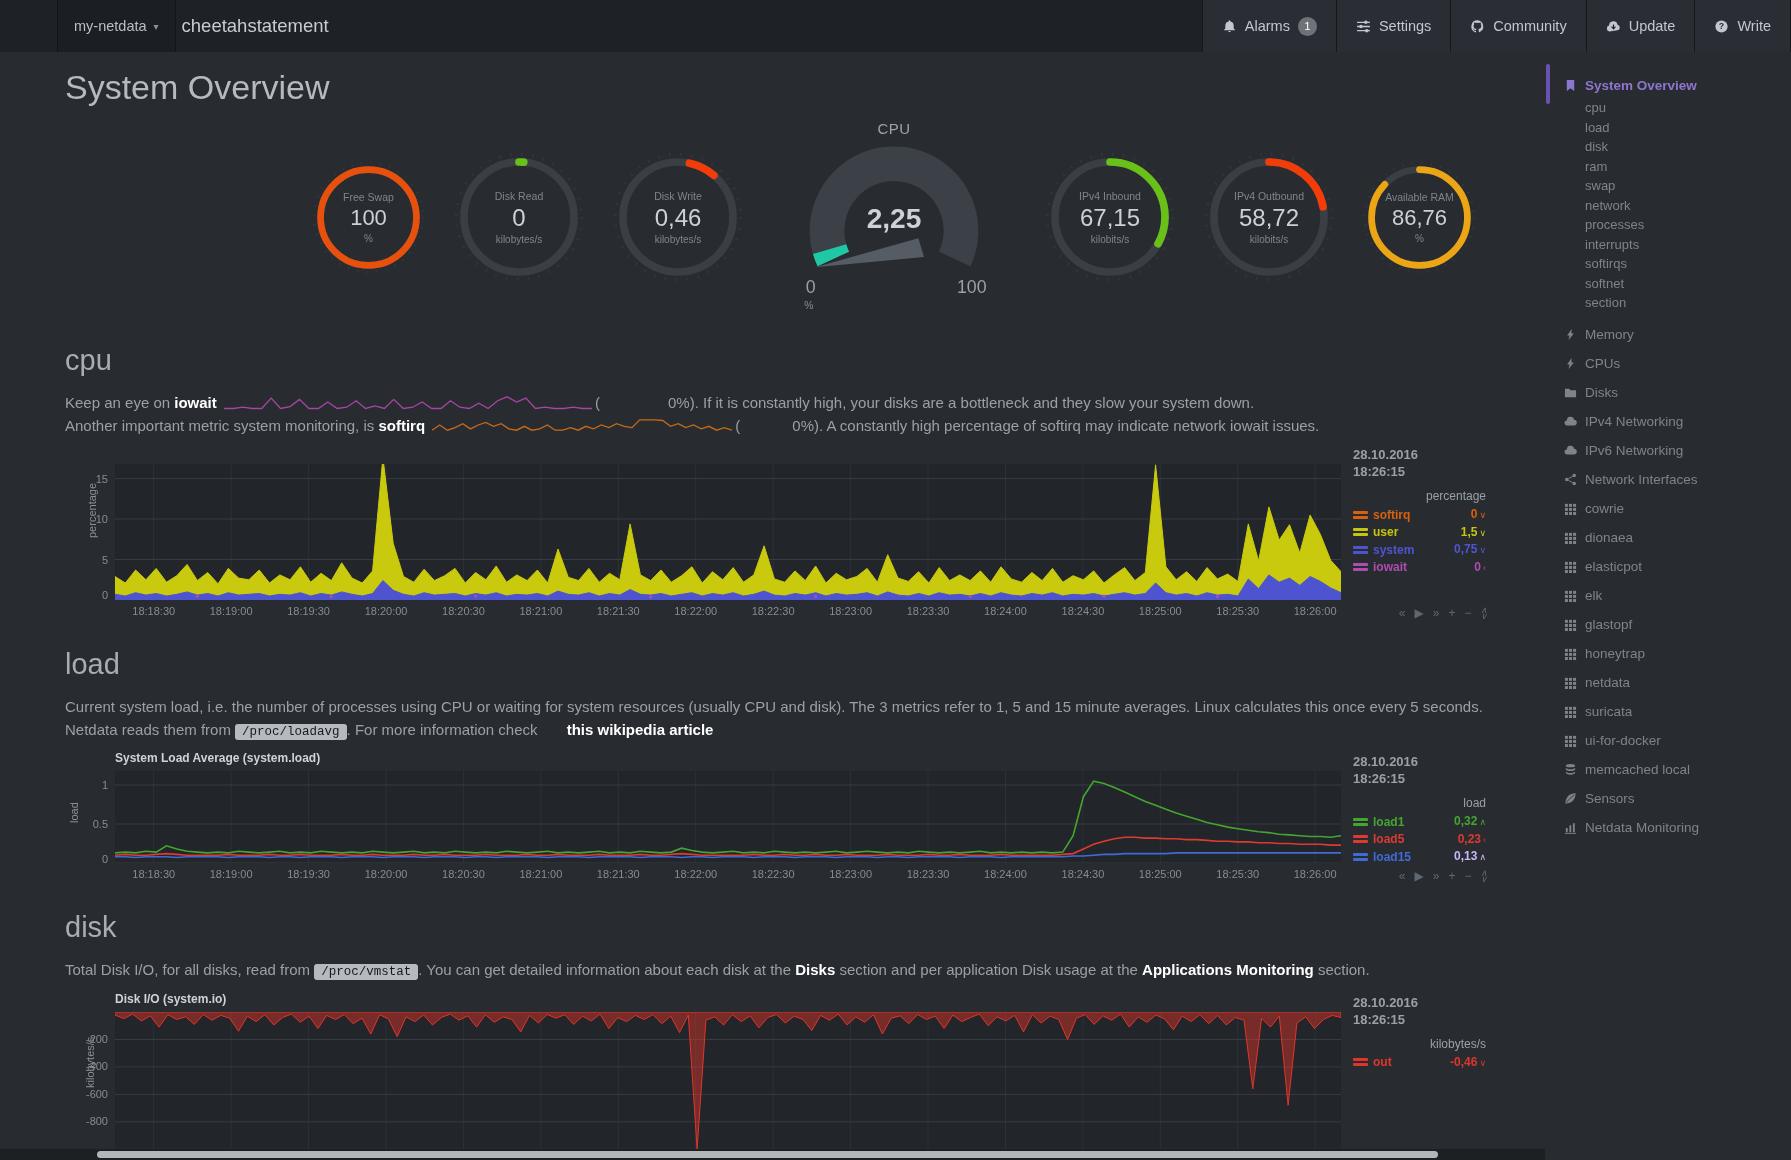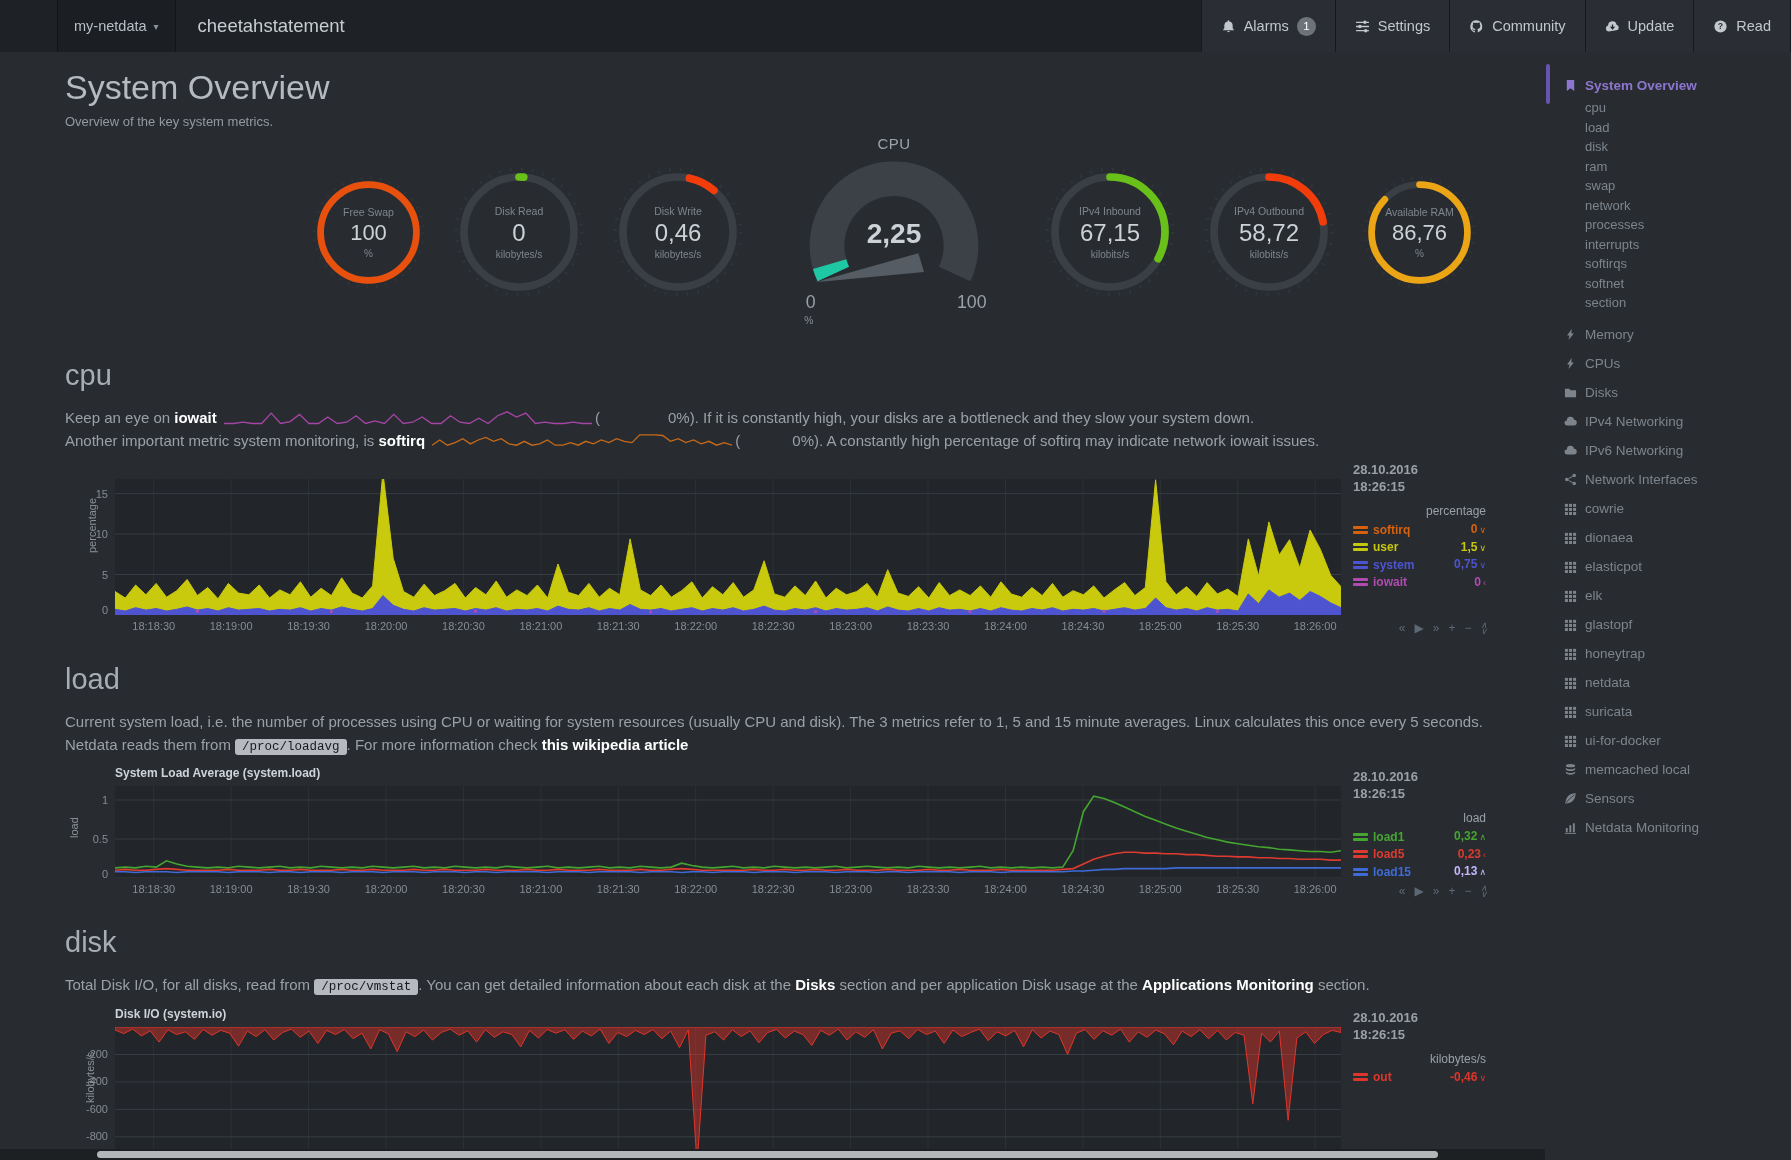--- a/index.html
+++ b/index.html
@@ -3,21 +3,21 @@
 <meta charset="utf-8">
 <style>
   html,body{margin:0;padding:0;background:#1a1c1f;}
   .page{position:relative;width:1791px;height:1160px;background:#282c31;overflow:hidden;
         font-family:"Liberation Sans",sans-serif;color:#9aa0a6;}
   
   .nav{position:absolute;top:0;left:0;right:0;height:52px;background:#1e2125;display:flex;align-items:stretch;z-index:5;}
   .nav-host{margin-left:57px;padding:0 16px;border-left:1px solid #121518;border-right:1px solid #121518;
             display:flex;align-items:center;gap:7px;color:#b9bfc5;font-size:14.5px;background:#1b1e22;cursor:pointer;}
   .caret{font-size:10px;color:#8b9196;}
-  .brand{margin-left:22px;display:flex;align-items:center;font-size:18.5px;color:#c7ccd1;}
+  .brand{margin-left:6px;display:flex;align-items:center;font-size:18.5px;color:#c7ccd1;}
   .nav-right{margin-left:auto;display:flex;height:100%;}
   .nav-btn{display:flex;align-items:center;gap:8px;padding:0 19px;background:#2a2e34;border-left:1px solid #16181c;
            color:#c1c7cd;font-size:14.5px;cursor:pointer;}
   .nav-btn:last-child{border-right:1px solid #16181c;}
   .nav-btn svg{display:block;}
   .badge{background:#6e7379;color:#fff;border-radius:10px;min-width:19px;height:19px;font-size:11.5px;
          display:flex;align-items:center;justify-content:center;padding:0 4px;box-sizing:border-box;}
   
   .main{position:absolute;top:52px;left:0;width:1500px;padding-left:63px;box-sizing:border-box;}
   .page-title{font-size:34px;color:#b4bac0;font-weight:400;margin:16px 0 7px 2px;}
@@ -33,21 +33,21 @@
   .gauge.xs .gvalue{font-size:22px;}
   .gunits{font-size:10px;color:#7f858c;}
   .cpu-gauge{width:238px;flex:none;position:relative;margin:0 4px;cursor:pointer;}
   .cpu-title{text-align:center;font-size:15px;color:#9da3a9;letter-spacing:.5px;margin-bottom:0;}
   .cpu-gauge svg{display:block;width:238px;height:178px;}
   
   .sec{font-size:29px;color:#a7adb4;font-weight:400;margin:24px 0 15px 2px;}
   .para{font-size:15px;color:#9aa0a6;line-height:21.5px;margin:0 0 1px 2px;}
   .para b{color:#ffffff;font-weight:700;}
   .codebox{font-family:"Liberation Mono",monospace;font-size:12.5px;background:#b6bac0;color:#17191d;padding:1px 7px;border-radius:3px;}
-  .wikilink{color:#ffffff;font-weight:700;cursor:pointer;}
+  .wikilink{color:#ffffff;font-weight:700;cursor:pointer;margin-left:25px;}
   .spacer{display:inline-block;}
   .spark{vertical-align:-2px;margin:0 3px;}
   
   .chart{display:grid;grid-template-columns:16px 36px 1226px 150px;grid-template-rows:20px auto 24px;margin-top:8px;}
   .c-title{grid-column:3;grid-row:1;font-size:12px;font-weight:700;color:#ced3d8;}
   .c-yunit{grid-column:1;grid-row:2;position:relative;}
   .c-yunit span{position:absolute;top:50%;left:1px;transform:rotate(-90deg) translateX(50%);transform-origin:center;
                 font-size:11px;color:#8b9196;white-space:nowrap;}
   .c-ygut{grid-column:2;grid-row:2;position:relative;font-size:11px;color:#868c92;}
   .c-ygut span{position:absolute;right:7px;transform:translateY(-50%);}
@@ -129,28 +129,27 @@
           </span>
         <span>Update</span>
       </div>
       <div class="nav-btn">
         <span class="nv-ic">
             <svg viewBox="0 0 14 14" width="15" height="15" fill="currentColor">
               <circle cx="7" cy="7" r="5.7"></circle>
               <text x="7" y="9.6" text-anchor="middle" font-size="8.2" font-weight="bold" fill="#2a2e34">?</text>
             </svg>
           </span>
-        <span>Read</span>
+        <span>Write</span>
       </div>
     </div>
   </div>
 
   <div class="main">
     <h1 class="page-title">System Overview</h1>
-    <div class="subtitle">Overview of the key system metrics.</div>
 
     <div class="gauges">
       <div class="gauge xs">
         <svg viewBox="0 0 120 120">
           <circle cx="60" cy="60" r="57" fill="none" stroke="#31363c" stroke-width="3" stroke-dasharray="1.5 8.5"></circle>
           <circle cx="60" cy="60" r="50" fill="none" stroke="#3a3f46" stroke-width="7"></circle>
           <circle class="arc" cx="60" cy="60" r="50" fill="none" stroke-width="7" stroke-linecap="round" transform="rotate(-90 60 60)" stroke="#e8500e" stroke-dasharray="314.2 314.2"></circle>
         </svg>
         <div class="gauge-text">
           <div class="glabel">Free Swap</div>

